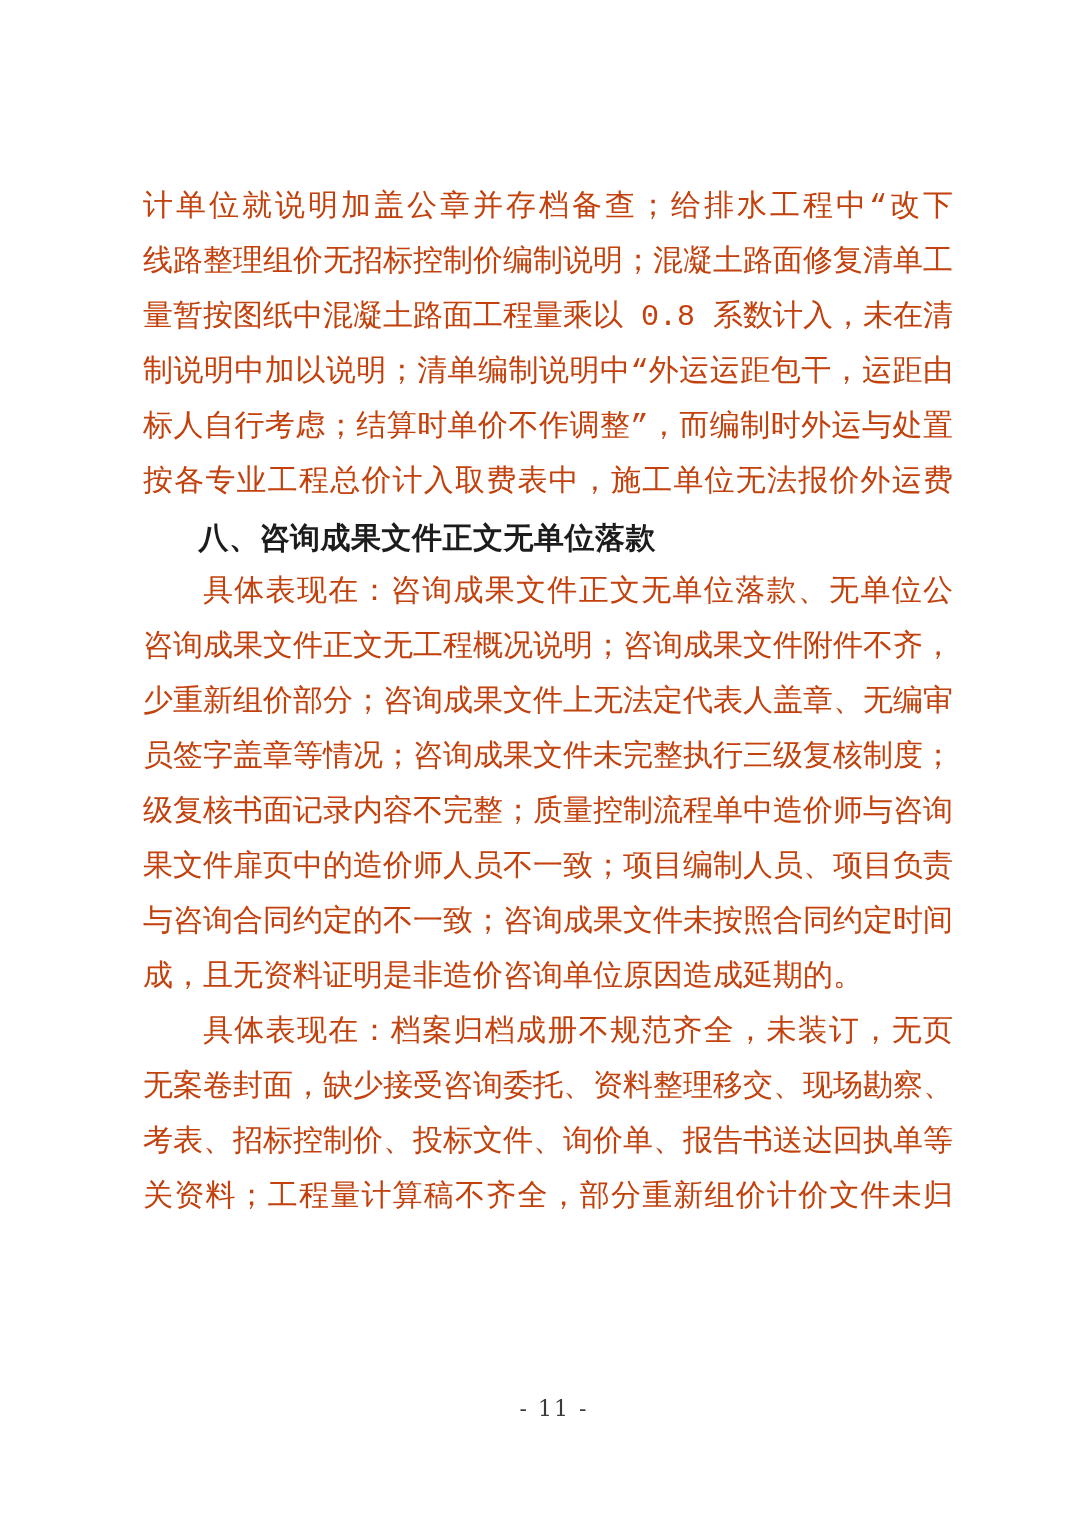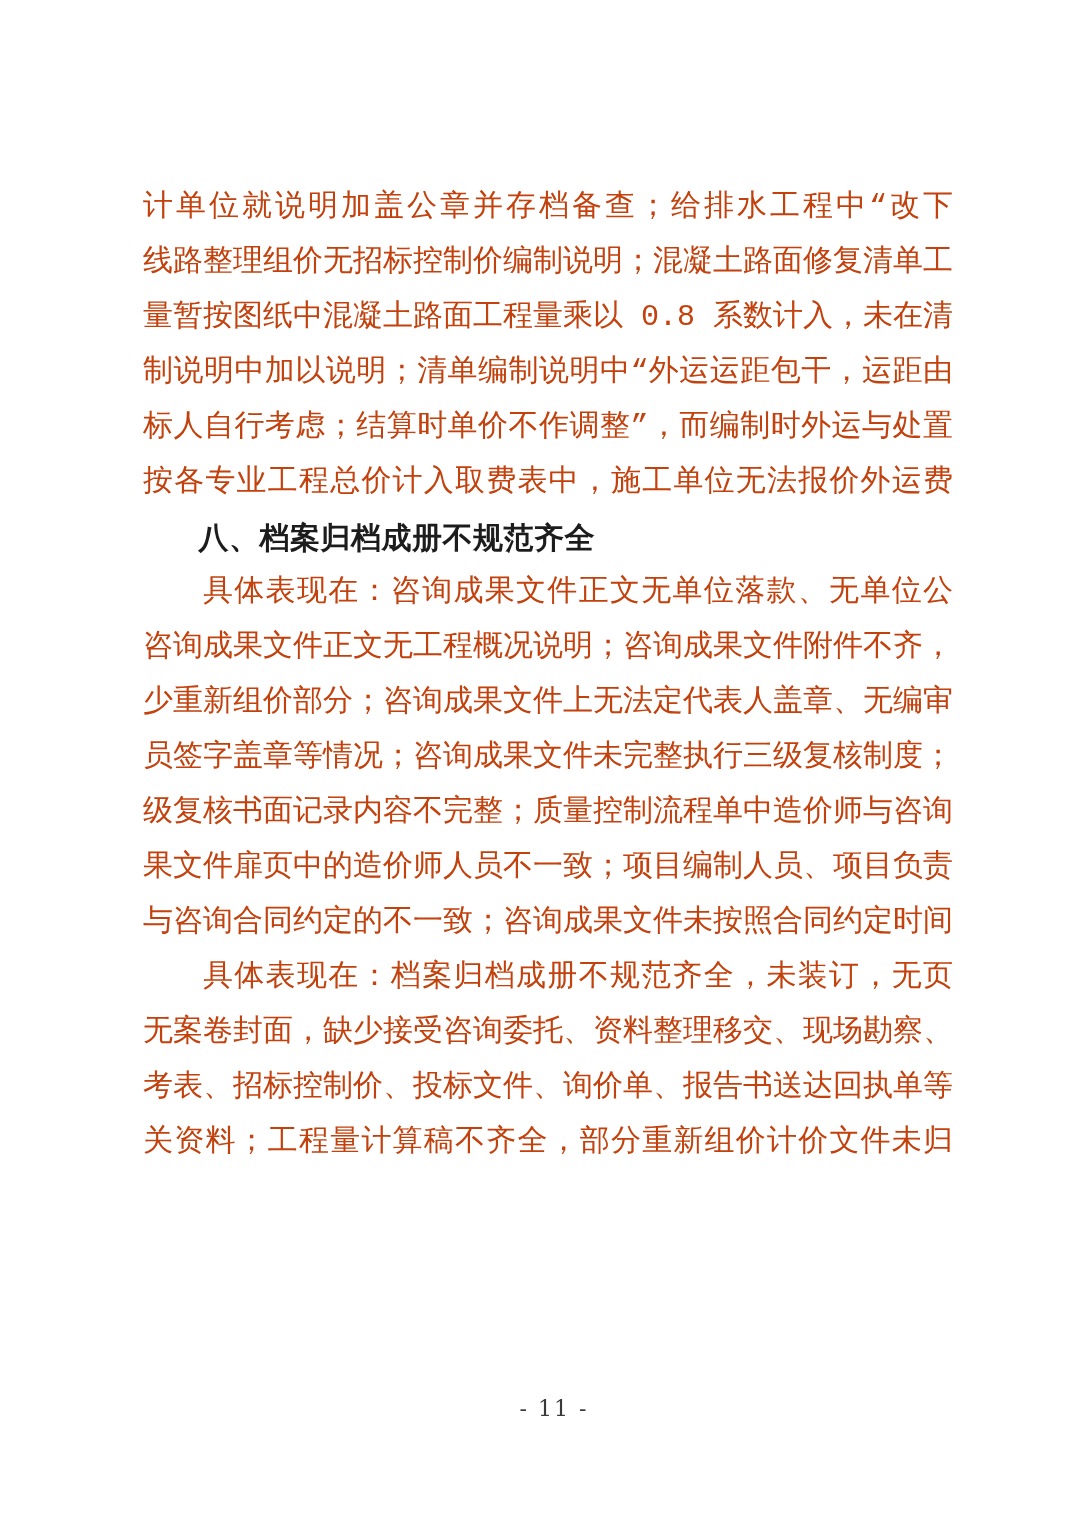--- a/index.html
+++ b/index.html
@@ -62,28 +62,29 @@
 <div class="page">
   <div class="body-text">
 
     <div class="line jl">计单位就说明加盖公章并存档备查；给排水工程中“改下水”清</div>
     <div class="line jl">线路整理组价无招标控制价编制说明；混凝土路面修复清单工程</div>
     <div class="line jl">量暂按图纸中混凝土路面工程量乘以 0.8 系数计入，未在清单编</div>
     <div class="line jl">制说明中加以说明；清单编制说明中“外运运距包干，运距由投</div>
     <div class="line jl">标人自行考虑；结算时单价不作调整”，而编制时外运与处置费</div>
     <div class="line jl">按各专业工程总价计入取费表中，施工单位无法报价外运费用。</div>
 
-    <div class="line heading">八、档案归档成册不规范齐全</div>
+    <div class="line heading">八、咨询成果文件正文无单位落款</div>
     <div class="line jl indent">具体表现在：咨询成果文件正文无单位落款、无单位公章；</div>
     <div class="line jl">咨询成果文件正文无工程概况说明；咨询成果文件附件不齐，缺</div>
     <div class="line jl">少重新组价部分；咨询成果文件上无法定代表人盖章、无编审人</div>
     <div class="line jl">员签字盖章等情况；咨询成果文件未完整执行三级复核制度；三</div>
     <div class="line jl">级复核书面记录内容不完整；质量控制流程单中造价师与咨询成</div>
     <div class="line jl">果文件扉页中的造价师人员不一致；项目编制人员、项目负责人</div>
     <div class="line jl">与咨询合同约定的不一致；咨询成果文件未按照合同约定时间完</div>
+    <div class="line last">成，且无资料证明是非造价咨询单位原因造成延期的。</div>
 
     <div class="line jl indent">具体表现在：档案归档成册不规范齐全，未装订，无页码，</div>
     <div class="line jl">无案卷封面，缺少接受咨询委托、资料整理移交、现场勘察、备</div>
     <div class="line jl">考表、招标控制价、投标文件、询价单、报告书送达回执单等相</div>
     <div class="line jl">关资料；工程量计算稿不齐全，部分重新组价计价文件未归档，</div>
 
   </div>
 
   <div class="footer">- 11 -</div>
 </div>

